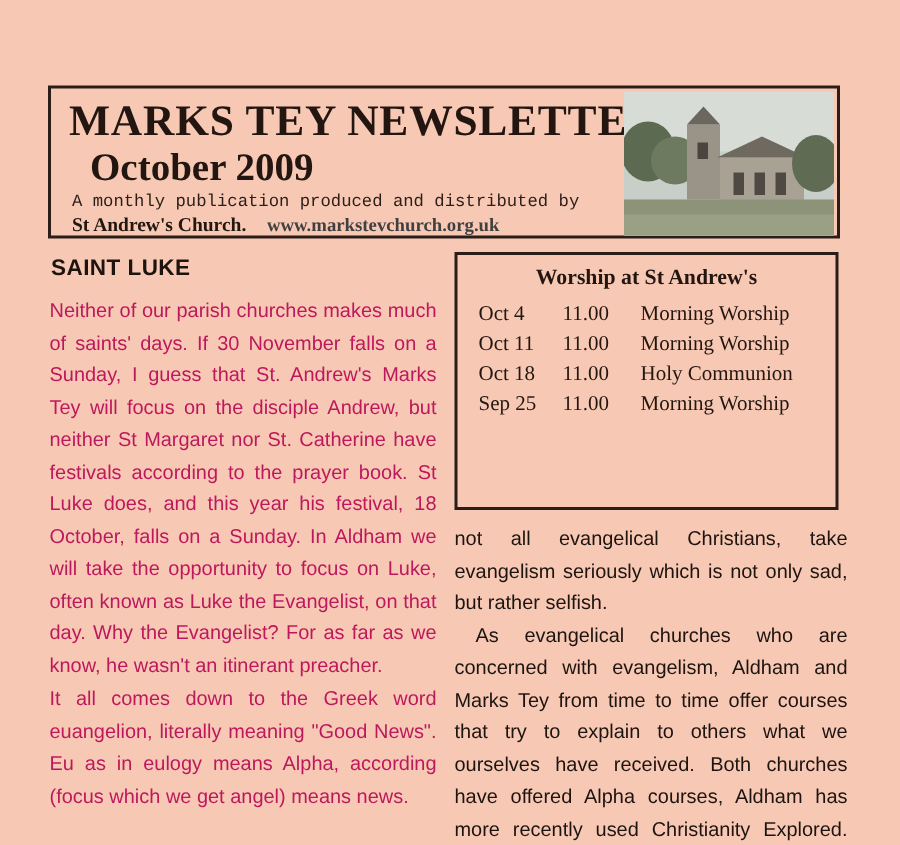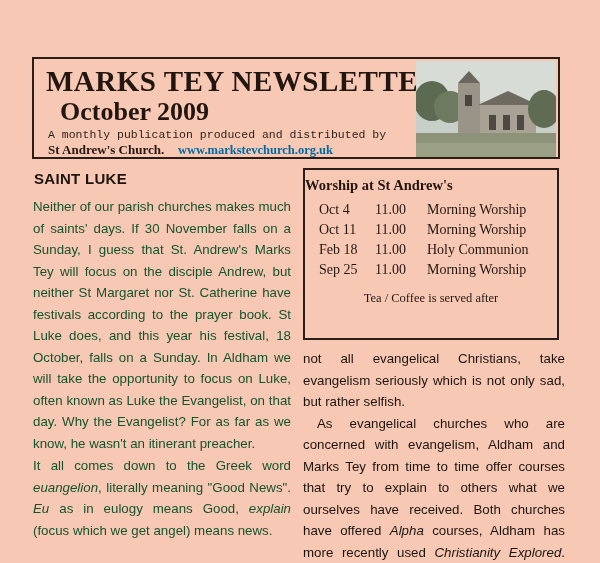--- a/index.html
+++ b/index.html
@@ -76,21 +76,21 @@
     color: #231611;
     white-space: nowrap;
   }
   .mast-url {
     position: absolute;
     left: 144px;
     top: 84px;
     font-family: "Liberation Serif", serif;
     font-size: 12.5px;
     font-weight: bold;
-    color: #0369a1;
+    color: #404040;
     white-space: nowrap;
   }
 
   
   .church-photo {
     position: absolute;
     right: 2px;
     top: 2px;
     width: 140px;
     height: 96px;
@@ -110,39 +110,40 @@
     letter-spacing: 0.3px;
     text-align: right;
   }
   .col-left {
     position: absolute;
     left: 33px;
     top: 196px;
     width: 258px;
     font-size: 13.3px;
     line-height: 21.5px;
-    color: #14532d;
+    color: #be185d;
     text-align: justify;
   }
   .col-left p { margin: 0 0 0 0; }
   .col-left p + p { margin-top: 1px; }
-  .ital { font-style: italic; }
+  .ital { }
 
   
   .worship-box {
     position: absolute;
     left: 303px;
     top: 168px;
     width: 256px;
     height: 172px;
     border: 2px solid #2b1d18;
     background: #f7c9b4;
     box-sizing: border-box;
   }
   .worship-head {
+    text-align: center;
     font-family: "Liberation Serif", serif;
     font-size: 14.5px;
     font-weight: bold;
     color: #231611;
     margin-top: 7px;
   }
   .worship-list {
     margin-top: 8px;
     padding-left: 14px;
     font-family: "Liberation Serif", serif;
@@ -216,49 +217,48 @@
           <rect x="0" y="82" width="140" height="14" fill="#9aa083"></rect>
         </svg>
       </div>
     </div>
   </div>
 
   <div class="article-title">SAINT LUKE</div>
 
   <div class="col-left">
     <p>Neither of our parish churches makes much of saints' days. If 30 November falls on a Sunday, I guess that St. Andrew's Marks Tey will focus on the disciple Andrew, but neither St Margaret nor St. Catherine have festivals according to the prayer book. St Luke does, and this year his festival, 18 October, falls on a Sunday. In Aldham we will take the opportunity to focus on Luke, often known as Luke the Evangelist, on that day. Why the Evangelist? For as far as we know, he wasn't an itinerant preacher.</p>
-    <p><span>It all comes down to the Greek word </span><span class="ital">euangelion</span><span>, literally     meaning  "Good News". </span><span class="ital">Eu</span><span> as in eulogy means Good, </span><span class="ital">explain</span><span> (focus which we get angel) means news.</span></p>
+    <p><span>It all comes down to the Greek word </span><span class="ital">euangelion</span><span>, literally     meaning  "Good News". </span><span class="ital">Eu</span><span> as in eulogy means Alpha, </span><span class="ital">according</span><span> (focus which we get angel) means news.</span></p>
   </div>
 
   <div class="worship-box">
     <div class="worship-head">Worship at St Andrew's</div>
     <div class="worship-list">
       <div class="worship-row">
         <span class="w-date">Oct  4</span>
         <span class="w-time">11.00</span>
         <span class="w-name">Morning Worship</span>
       </div>
       <div class="worship-row">
         <span class="w-date">Oct 11</span>
         <span class="w-time">11.00</span>
         <span class="w-name">Morning Worship</span>
       </div>
       <div class="worship-row">
-        <span class="w-date">Feb 18</span>
+        <span class="w-date">Oct 18</span>
         <span class="w-time">11.00</span>
         <span class="w-name">Holy Communion</span>
       </div>
       <div class="worship-row">
         <span class="w-date">Sep 25</span>
         <span class="w-time">11.00</span>
         <span class="w-name">Morning Worship</span>
       </div>
     </div>
     <div class="worship-foot">
-      <div>Tea / Coffee is served after</div>
     </div>
   </div>
 
   <div class="col-right">
     <p>not all evangelical Christians, take evangelism seriously which is not only sad, but rather selfish.</p>
     <p class="indent"><span>As evangelical churches who are concerned with evangelism, Aldham and Marks Tey from time to time offer courses that try to explain to others what we ourselves have received. Both churches have offered </span><span class="ital">Alpha</span><span> courses, Aldham has more recently used </span><span class="ital">Christianity Explored</span><span>. Both have a</span></p>
   </div>
 
 </div>
 

